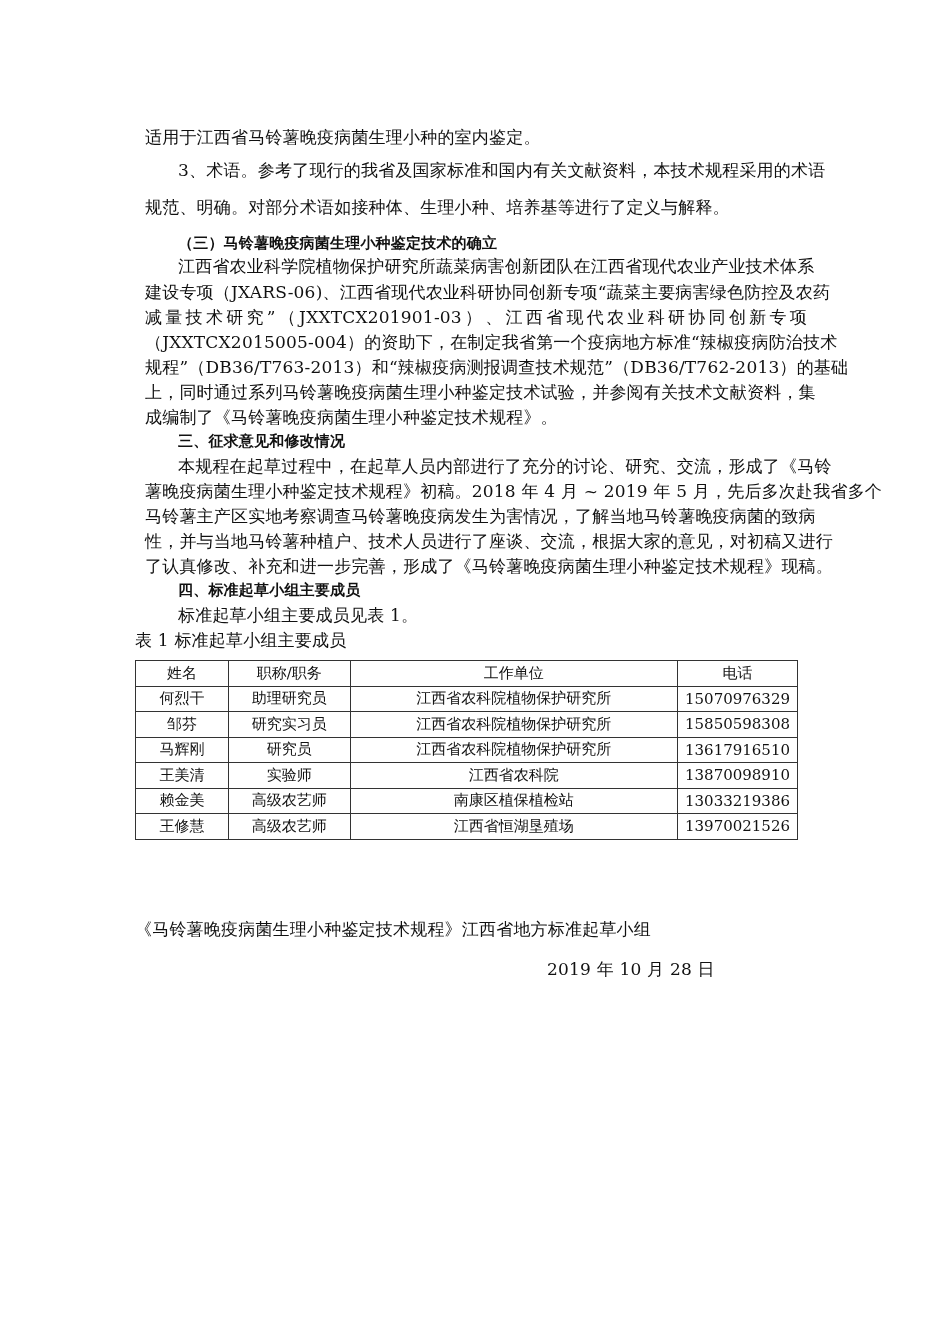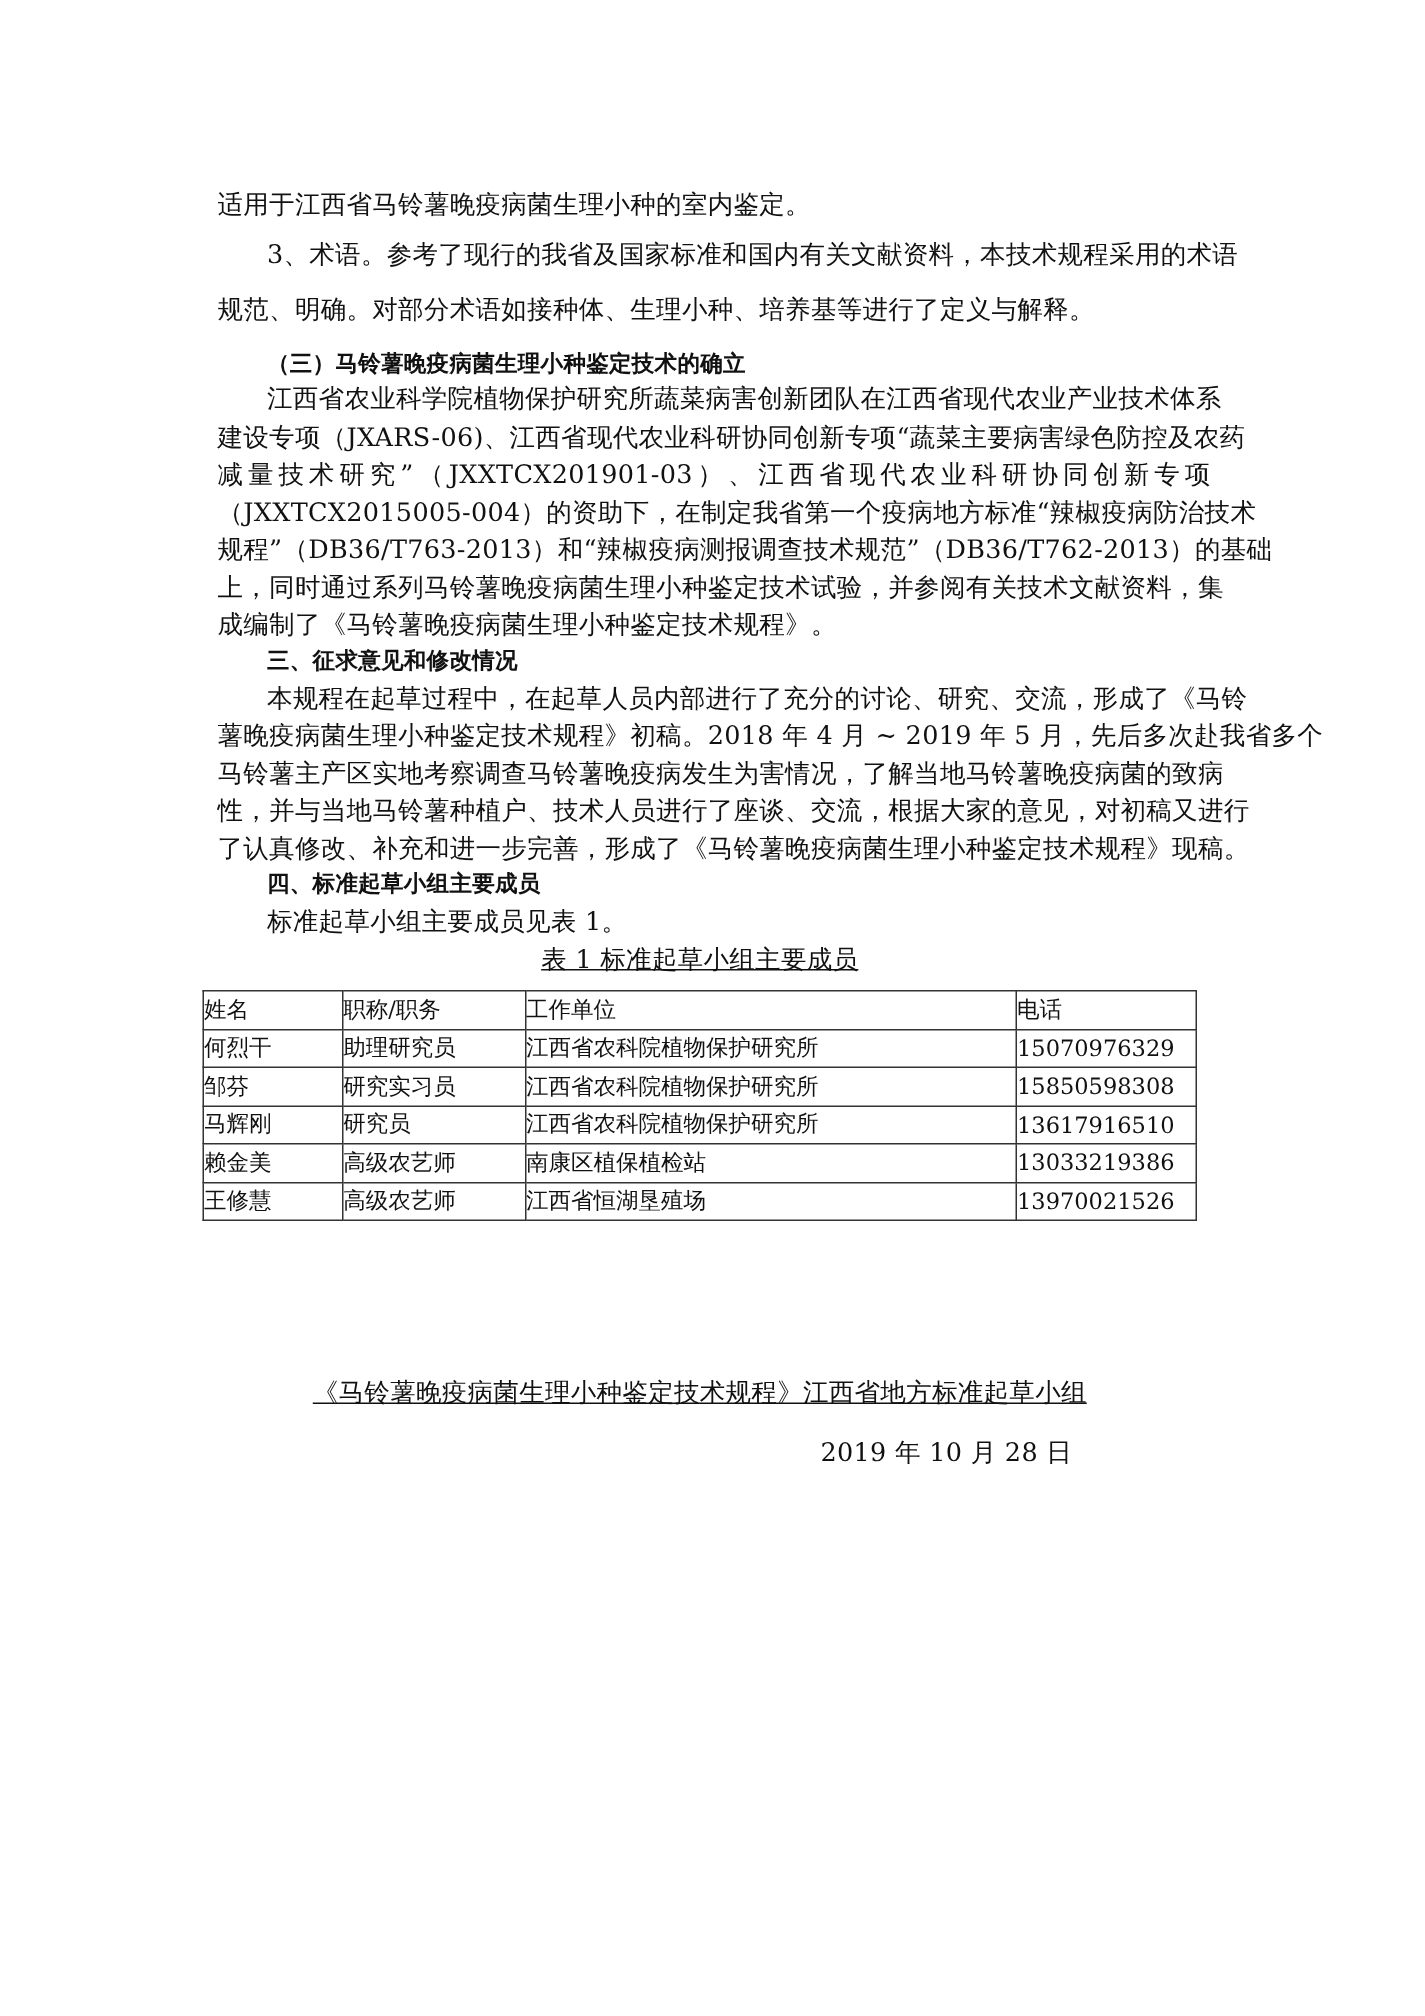--- a/index.html
+++ b/index.html
@@ -2,23 +2,23 @@
 <html><head>
 <meta charset="utf-8">
 <style>
   html, body { margin: 0; padding: 0; background: #ffffff; }
   body { width: 950px; height: 1344px; position: relative; overflow: hidden;
          font-family: "DejaVu Serif", "Liberation Serif", serif; color: #111; }
   .line { position: absolute; left: 145px; width: 662px; font-size: 17px; line-height: 20px; white-space: nowrap; letter-spacing: 0.2px; }
   .indent { left: 178px; width: 629px; }
   .bold { font-family: Liberation Sans, sans-serif; font-weight: bold; font-size: 15px; }
   .justify { text-align: justify; text-align-last: justify; white-space: normal; }
-  .center { text-align: center; text-decoration: underline; }
+  .center { text-align: left; }
   table { position: absolute; left: 135px; top: 660px; border-collapse: collapse; width: 663px; font-size: 15px; }
-  td, th { border: 1px solid #333; height: 24.5px; padding: 0; text-align: left; font-weight: normal; white-space: nowrap; }
+  td, th { border: 1px solid #333; height: 24.5px; padding: 0; text-align: center; font-weight: normal; white-space: nowrap; }
   th { font-weight: normal; }
 </style>
 </head>
 <body>
 
 <div>
   <div class="line" style="top:127px;">适用于江西省马铃薯晚疫病菌生理小种的室内鉴定。</div>
   <div class="line indent" style="top:160px;">3、术语。参考了现行的我省及国家标准和国内有关文献资料，本技术规程采用的术语</div>
   <div class="line" style="top:197px;">规范、明确。对部分术语如接种体、生理小种、培养基等进行了定义与解释。</div>
 
@@ -70,20 +70,26 @@
         <td>江西省农科院植物保护研究所</td>
         <td>15850598308</td>
       </tr>
       <tr>
         <td>马辉刚</td>
         <td>研究员</td>
         <td>江西省农科院植物保护研究所</td>
         <td>13617916510</td>
       </tr>
       <tr>
+        <td>王美清</td>
+        <td>实验师</td>
+        <td>江西省农科院</td>
+        <td>13870098910</td>
+      </tr>
+      <tr>
         <td>赖金美</td>
         <td>高级农艺师</td>
         <td>南康区植保植检站</td>
         <td>13033219386</td>
       </tr>
       <tr>
         <td>王修慧</td>
         <td>高级农艺师</td>
         <td>江西省恒湖垦殖场</td>
         <td>13970021526</td>

